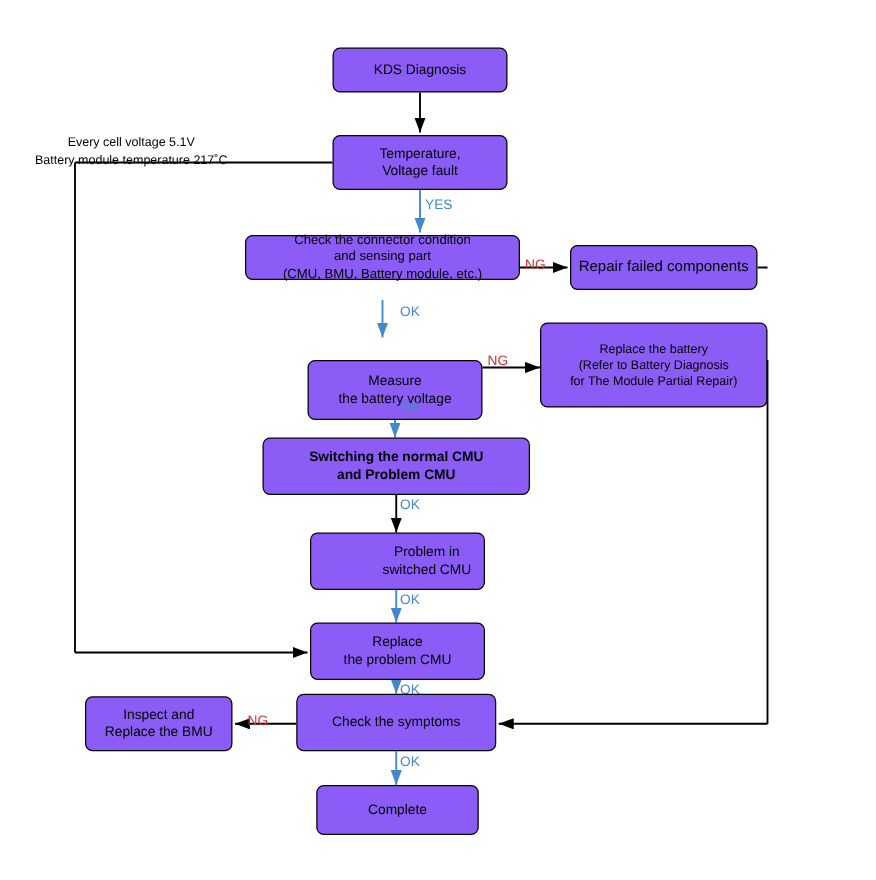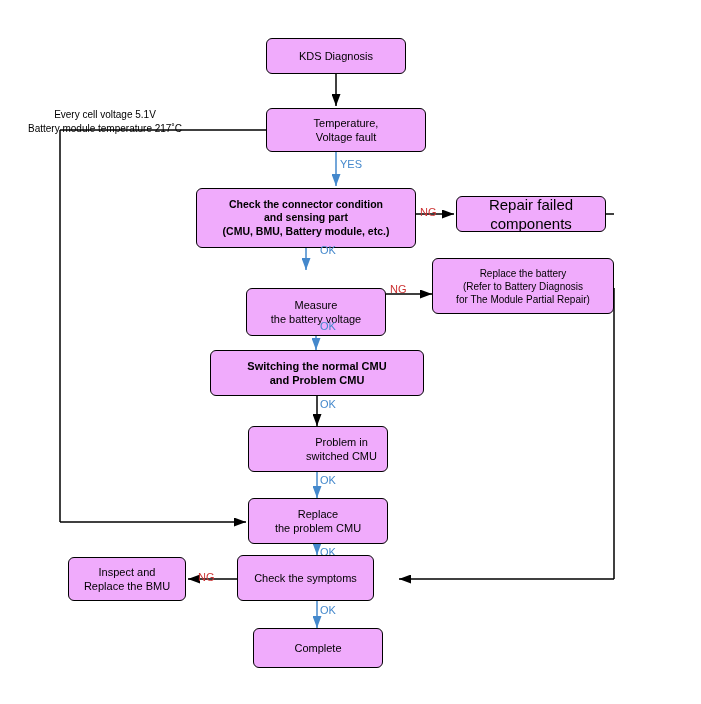--- a/index.html
+++ b/index.html
@@ -19,21 +19,21 @@
     svg {
       position: absolute;
       top: 0; left: 0;
       width: 701px;
       height: 704px;
     }
     .box {
       position: absolute;
       border: 1px solid #000;
       border-radius: 6px;
-      background: #f0abfc;
+      background: #8b5cf6;
       display: flex;
       align-items: center;
       justify-content: center;
       text-align: center;
       font-size: 11px;
       line-height: 1.3;
     }
     .label {
       position: absolute;
       font-size: 11px;
@@ -108,47 +108,47 @@
     <line x1="60" y1="522" x2="246" y2="522" stroke="#000" stroke-width="1.5" marker-end="url(#arrowhead)"></line>
 
     <line x1="60" y1="130" x2="266" y2="130" stroke="#000" stroke-width="1.5"></line>
 
   </svg>
 
   <div class="box" style="left:266px;top:38px;width:140px;height:36px;">
     <span>KDS Diagnosis</span>
   </div>
 
-  <div class="box" style="left:266px;top:108px;width:160px;height:44px;">
+  <div class="box" style="left:266px;top:108px;width:140px;height:44px;">
     <span>Temperature,<br>Voltage fault</span>
   </div>
 
   <div class="label label-blue" style="left:340px;top:158px;">YES</div>
 
-  <div class="box" style="left:196px;top:188px;width:220px;height:60px;font-size:10.5px;font-weight:bold;">
+  <div class="box" style="left:196px;top:188px;width:220px;height:36px;font-size:10.5px;">
     <span>Check the connector condition<br>and sensing part<br>(CMU, BMU, Battery module, etc.)</span>
   </div>
 
   <div class="label label-red" style="left:420px;top:206px;">NG</div>
 
   <div class="label label-blue" style="left:320px;top:244px;">OK</div>
 
-  <div class="box" style="left:456px;top:196px;width:150px;height:36px;font-size:15px;">
+  <div class="box" style="left:456px;top:196px;width:150px;height:36px;font-size:12px;">
     <span>Repair failed components</span>
   </div>
 
   <div class="box" style="left:246px;top:268px;width:140px;height:48px;margin-top:20px;">
     <span>Measure<br>the battery voltage</span>
   </div>
 
   <div class="label label-red" style="left:390px;top:283px;">NG</div>
 
   <div class="label label-blue" style="left:320px;top:320px;">OK</div>
 
-  <div class="box" style="left:432px;top:258px;width:182px;height:56px;font-size:10px;">
+  <div class="box" style="left:432px;top:258px;width:182px;height:68px;font-size:10px;">
     <span>Replace the battery<br>(Refer to Battery Diagnosis<br>for The Module Partial Repair)</span>
   </div>
 
   <div class="box" style="left:210px;top:350px;width:214px;height:46px;font-weight:bold;">
     <span>Switching the normal CMU<br>and Problem CMU</span>
   </div>
 
   <div class="box" style="left:248px;top:426px;width:140px;height:46px;padding-left:47px;">
     <span>Problem in<br>switched CMU</span>
   </div>
@@ -156,21 +156,21 @@
   <div class="label label-blue" style="left:320px;top:398px;">OK</div>
 
   <div class="label label-blue" style="left:320px;top:474px;">OK</div>
 
   <div class="box" style="left:248px;top:498px;width:140px;height:46px;">
     <span>Replace<br>the problem CMU</span>
   </div>
 
   <div class="label label-blue" style="left:320px;top:546px;">OK</div>
 
-  <div class="box" style="left:237px;top:555px;width:137px;height:46px;">
+  <div class="box" style="left:237px;top:555px;width:160px;height:46px;">
     <span>Check the symptoms</span>
   </div>
 
   <div class="label label-red" style="left:198px;top:571px;">NG</div>
 
   <div class="box" style="left:68px;top:557px;width:118px;height:44px;">
     <span>Inspect and<br>Replace the BMU</span>
   </div>
 
   <div class="label label-blue" style="left:320px;top:604px;">OK</div>

